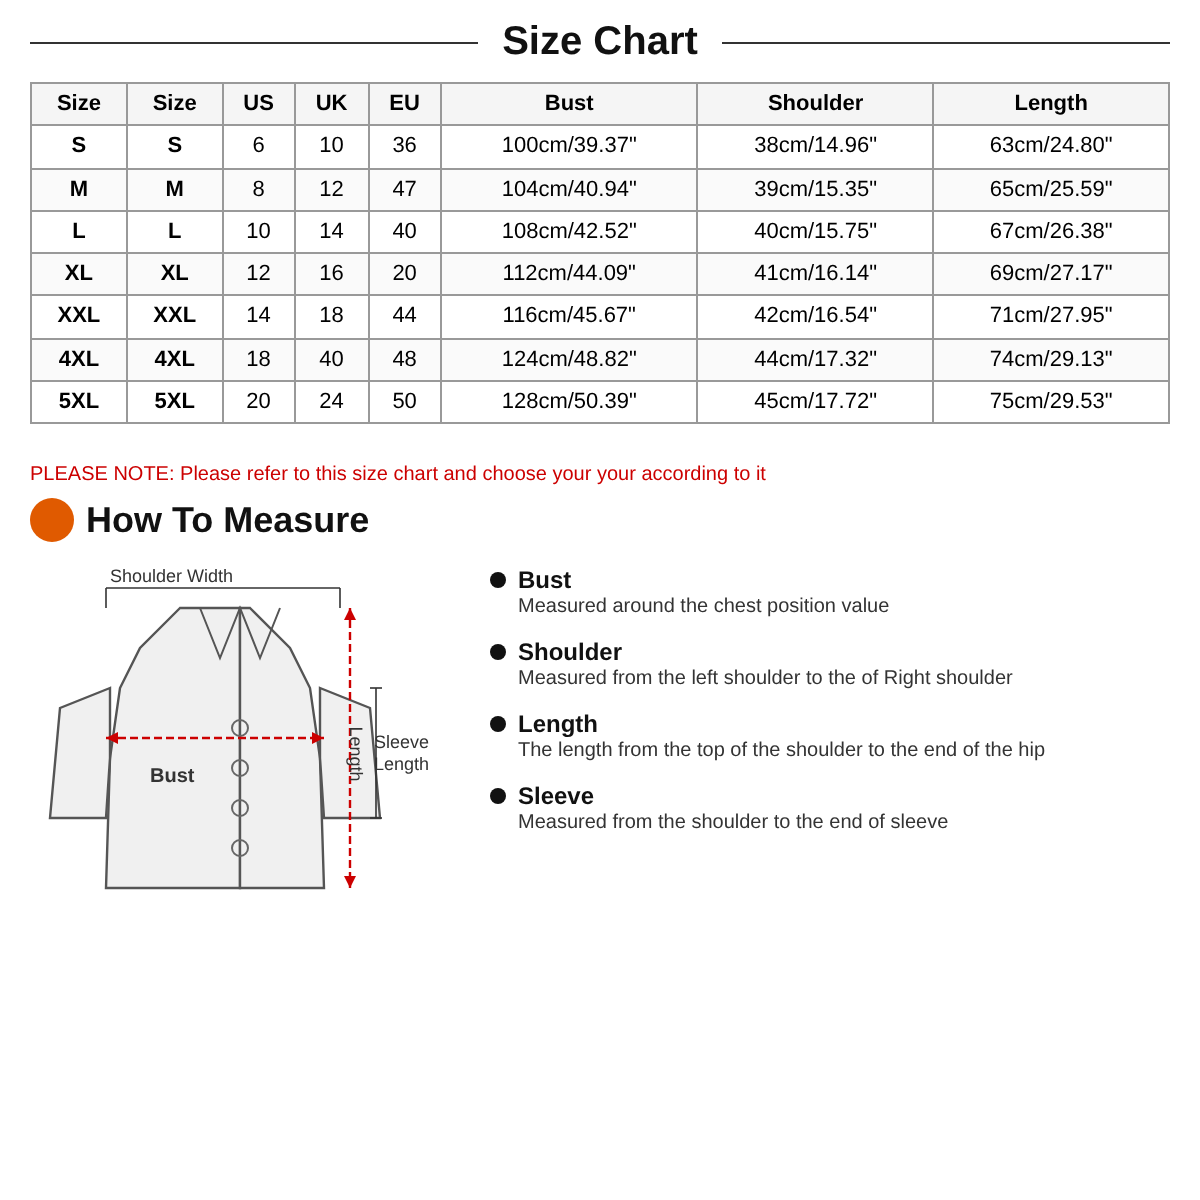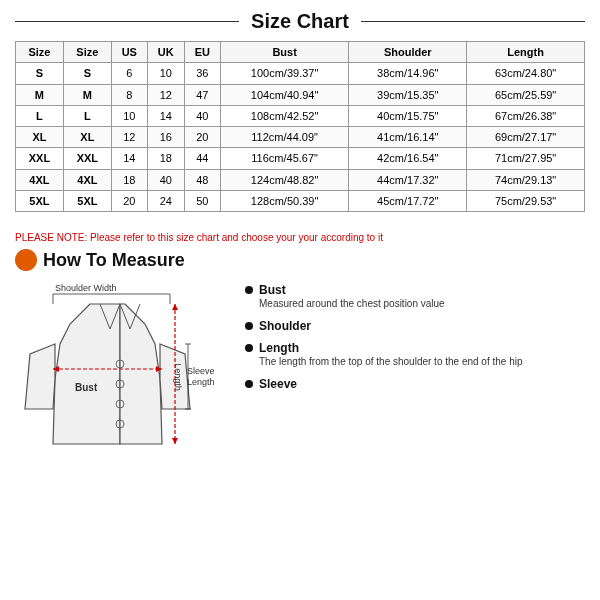--- a/index.html
+++ b/index.html
@@ -290,31 +290,33 @@
           <div class="bullet-dot"></div>
           <div class="measure-item-content">
             <div class="measure-item-title">Bust</div>
             <div class="measure-item-desc">Measured around the chest position value</div>
           </div>
         </div>
         <div class="measure-item">
           <div class="bullet-dot"></div>
           <div class="measure-item-content">
             <div class="measure-item-title">Shoulder</div>
+            <div class="measure-item-desc">Measured from the left shoulder to the of Right shoulder</div>
           </div>
         </div>
         <div class="measure-item">
           <div class="bullet-dot"></div>
           <div class="measure-item-content">
             <div class="measure-item-title">Length</div>
             <div class="measure-item-desc">The length from the top of the shoulder to the end of the hip</div>
           </div>
         </div>
         <div class="measure-item">
           <div class="bullet-dot"></div>
           <div class="measure-item-content">
             <div class="measure-item-title">Sleeve</div>
+            <div class="measure-item-desc">Measured from the shoulder to the end of sleeve</div>
           </div>
         </div>
       </div>
 
   </div>
 </div>
 
 </body></html>

